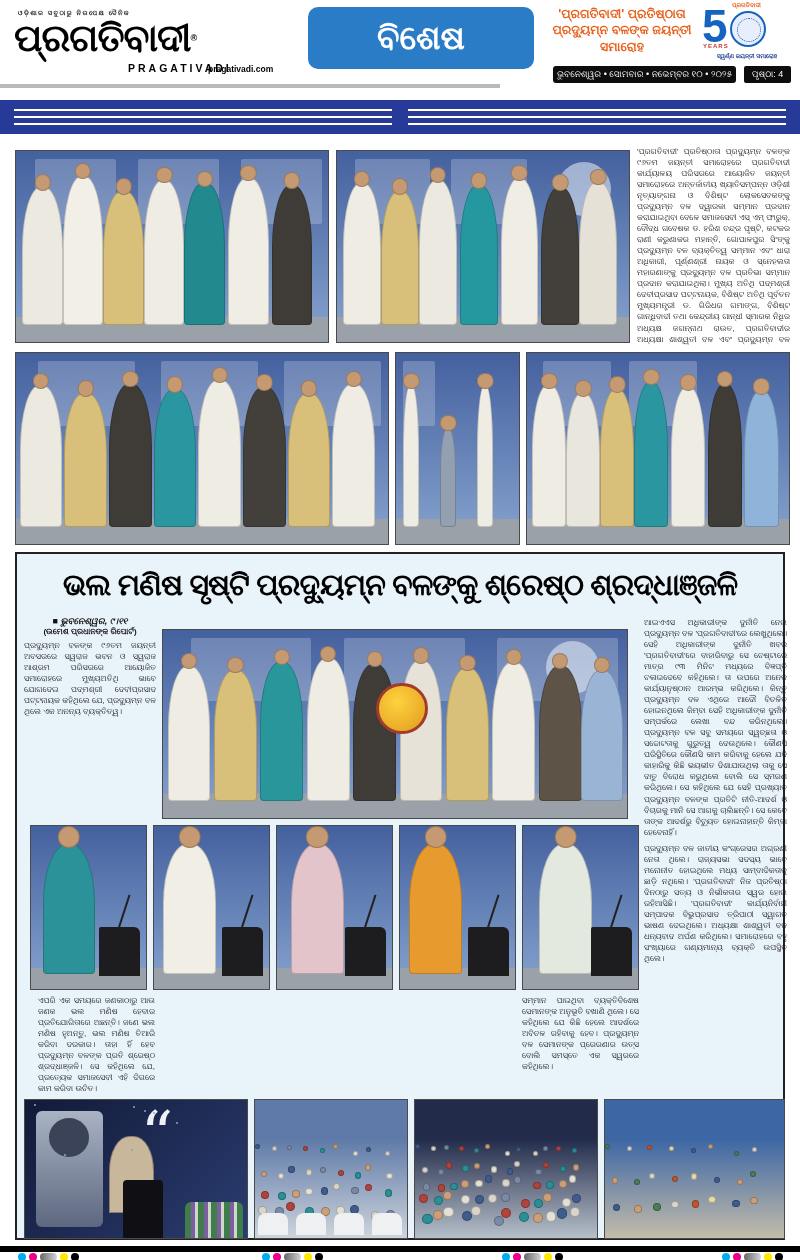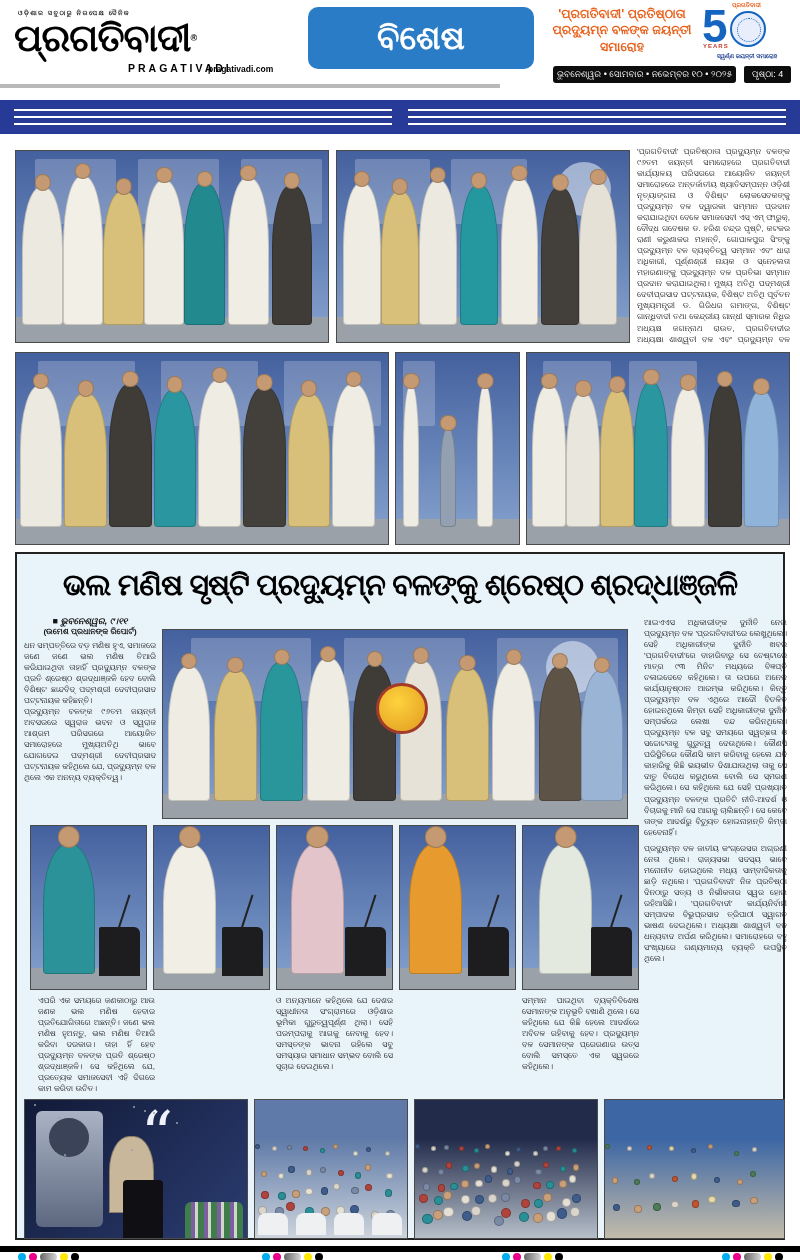--- a/index.html
+++ b/index.html
@@ -255,21 +255,20 @@
       <span class="head" style="width: 16.405px; height: 16.405px; top: -13.9443px;"></span>
     </span>
   </div>
 
 <div class="abs section">
   <div class="headline">ଭଲ ମଣିଷ ସୃଷ୍ଟି ପ୍ରଦ୍ୟୁମ୍ନ ବଳଙ୍କୁ ଶ୍ରେଷ୍ଠ ଶ୍ରଦ୍ଧାଞ୍ଜଳି</div>
 
   <div class="left-col">
     <div class="byline-city">■ ଭୁବନେଶ୍ୱର, ୯।୧୧</div>
     <div class="byline-credit">(ଉମେଶ ପ୍ରଧାନଙ୍କ ରିପୋର୍ଟ)</div>
-    <div class="bodytext">ଧନ ସମ୍ପତ୍ତିରେ ବଡ଼ ମଣିଷ ହୁଏ, ସମାଜରେ ଜଣେ ଜଣେ ଭଲ ମଣିଷ ତିଆରି କରିଯାଇଥିବା ତାହାହିଁ ପ୍ରଦ୍ୟୁମ୍ନ ବଳଙ୍କ ପ୍ରତି ଶ୍ରେଷ୍ଠ ଶ୍ରଦ୍ଧାଞ୍ଜଳି ହେବ ବୋଲି ବିଶିଷ୍ଟ ଛାନ୍ଦବିଦ୍ ପଦ୍ମଶ୍ରୀ ଦେବୀପ୍ରସାଦ ପଟ୍ଟନାୟକ କହିଛନ୍ତି।</div>
     <div class="bodytext">ପ୍ରଦ୍ୟୁମ୍ନ ବଳଙ୍କ ୯୬ତମ ଜୟନ୍ତୀ ଅବସରରେ ସ୍ୱରାଜ ଭବନ ଓ ସ୍ୱରାଜ ଆଶ୍ରମ ପରିସରରେ ଆୟୋଜିତ ସମାରୋହରେ ମୁଖ୍ୟଅତିଥି ଭାବେ ଯୋଗଦେଇ ପଦ୍ମଶ୍ରୀ ଦେବୀପ୍ରସାଦ ପଟ୍ଟନାୟକ କହିଥିଲେ ଯେ, ପ୍ରଦ୍ୟୁମ୍ନ ବଳ ଥିଲେ ଏକ ଅନନ୍ୟ ବ୍ୟକ୍ତିତ୍ୱ।</div>
   </div>
 
   <div class="photo center-photo" style="left: 145px; top: 75px; background: linear-gradient(rgb(68, 97, 159), rgb(134, 163, 207));">
       <span class="floor"></span>
       <span class="panel" style="left: 6%; width: 26%;"></span>
       <span class="panel" style="left: 39%; width: 26%;"></span>
       <span class="panel" style="left: 72%; width: 26%;"></span>
       <span class="circ" style="right: 6%; top: 6%; width: 53.2px; height: 53.2px;"></span>
       <span class="person" style="left: 1%; height: 72%; width: 9.2%; background: rgb(239, 236, 228);">
@@ -345,21 +344,20 @@
   <div class="photo sp" style="left: 505px; top: 271px; background: linear-gradient(rgb(68, 97, 159), rgb(134, 163, 207));">
       <span class="floor"></span>
       <span class="person" style="left: 14%; height: 80%; width: 46%; background: rgb(227, 233, 223);">
         <span class="head" style="width: 22.44px; height: 22.44px; top: -19.074px;"></span>
       </span>
       <span class="podium"></span>
       <span class="mic"></span>
     </div>
 
   <div class="abs bodytext" style="left:13px;top:441px;width:117px;height:96px;margin-left:8px;">ଏପରି ଏକ ସମୟରେ ଜଣକାଠାରୁ ଆଉ ଜଣକ ଭଲ ମଣିଷ ହେବାର ପ୍ରତିଯୋଗିତାରେ ଅଛନ୍ତି। ଜଣେ ଭଲ ମଣିଷ ହୁଅନ୍ତୁ, ଭଲ ମଣିଷ ତିଆରି କରିବା ଦରକାର। ତାହା ହିଁ ହେବ ପ୍ରଦ୍ୟୁମ୍ନ ବଳଙ୍କ ପ୍ରତି ଶ୍ରେଷ୍ଠ ଶ୍ରଦ୍ଧାଞ୍ଜଳି। ସେ କହିଥିଲେ ଯେ, ପ୍ରତ୍ୟେକ ସମାଜସେବୀ ଏହି ଦିଗରେ କାମ କରିବା ଉଚିତ।</div>
-  <div class="abs bodytext" style="left:259px;top:441px;width:117px;height:96px;">ଓ ଅନ୍ୟମାନେ କହିଥିଲେ ଯେ ଦେଶର ସ୍ୱାଧୀନତା ସଂଗ୍ରାମରେ ଓଡ଼ିଶାର ଭୂମିକା ଗୁରୁତ୍ୱପୂର୍ଣ୍ଣ ଥିଲା। ସେହି ପରମ୍ପରାକୁ ଆଗକୁ ନେବାକୁ ହେବ। ସମସ୍ତଙ୍କ ଭାବନା ରହିଲେ ସବୁ ସମସ୍ୟାର ସମାଧାନ ସମ୍ଭବ ବୋଲି ସେ ସୂଚାଇ ଦେଇଥିଲେ।</div>
   <div class="abs bodytext" style="left:505px;top:441px;width:117px;height:96px;">ସମ୍ମାନ ପାଇଥିବା ବ୍ୟକ୍ତିବିଶେଷ ସେମାନଙ୍କ ଅନୁଭୂତି ବଖାଣି ଥିଲେ। ସେ କହିଥିଲେ ଯେ କିଛି ହେଲେ ଆଦର୍ଶରେ ଅବିଚଳ ରହିବାକୁ ହେବ। ପ୍ରଦ୍ୟୁମ୍ନ ବଳ ସେମାନଙ୍କ ପ୍ରେରଣାର ଉତ୍ସ ବୋଲି ସମସ୍ତେ ଏକ ସ୍ୱରରେ କହିଥିଲେ।</div>
 
   <div class="photo" style="left: 7px; top: 545px; width: 224px; height: 140px; background: linear-gradient(135deg, rgb(18, 26, 56), rgb(42, 60, 112));">
       <span class="q-port"></span>
       <span class="q-face"></span>
       <span class="q-mark">“</span>
       <span class="q-person"></span>
       <span class="q-pod"></span>
       <span class="q-fl"></span>
       <span class="crhead" style="width: 2px; height: 2px; background: rgb(207, 214, 238); left: 4%; top: 3%;"></span>

